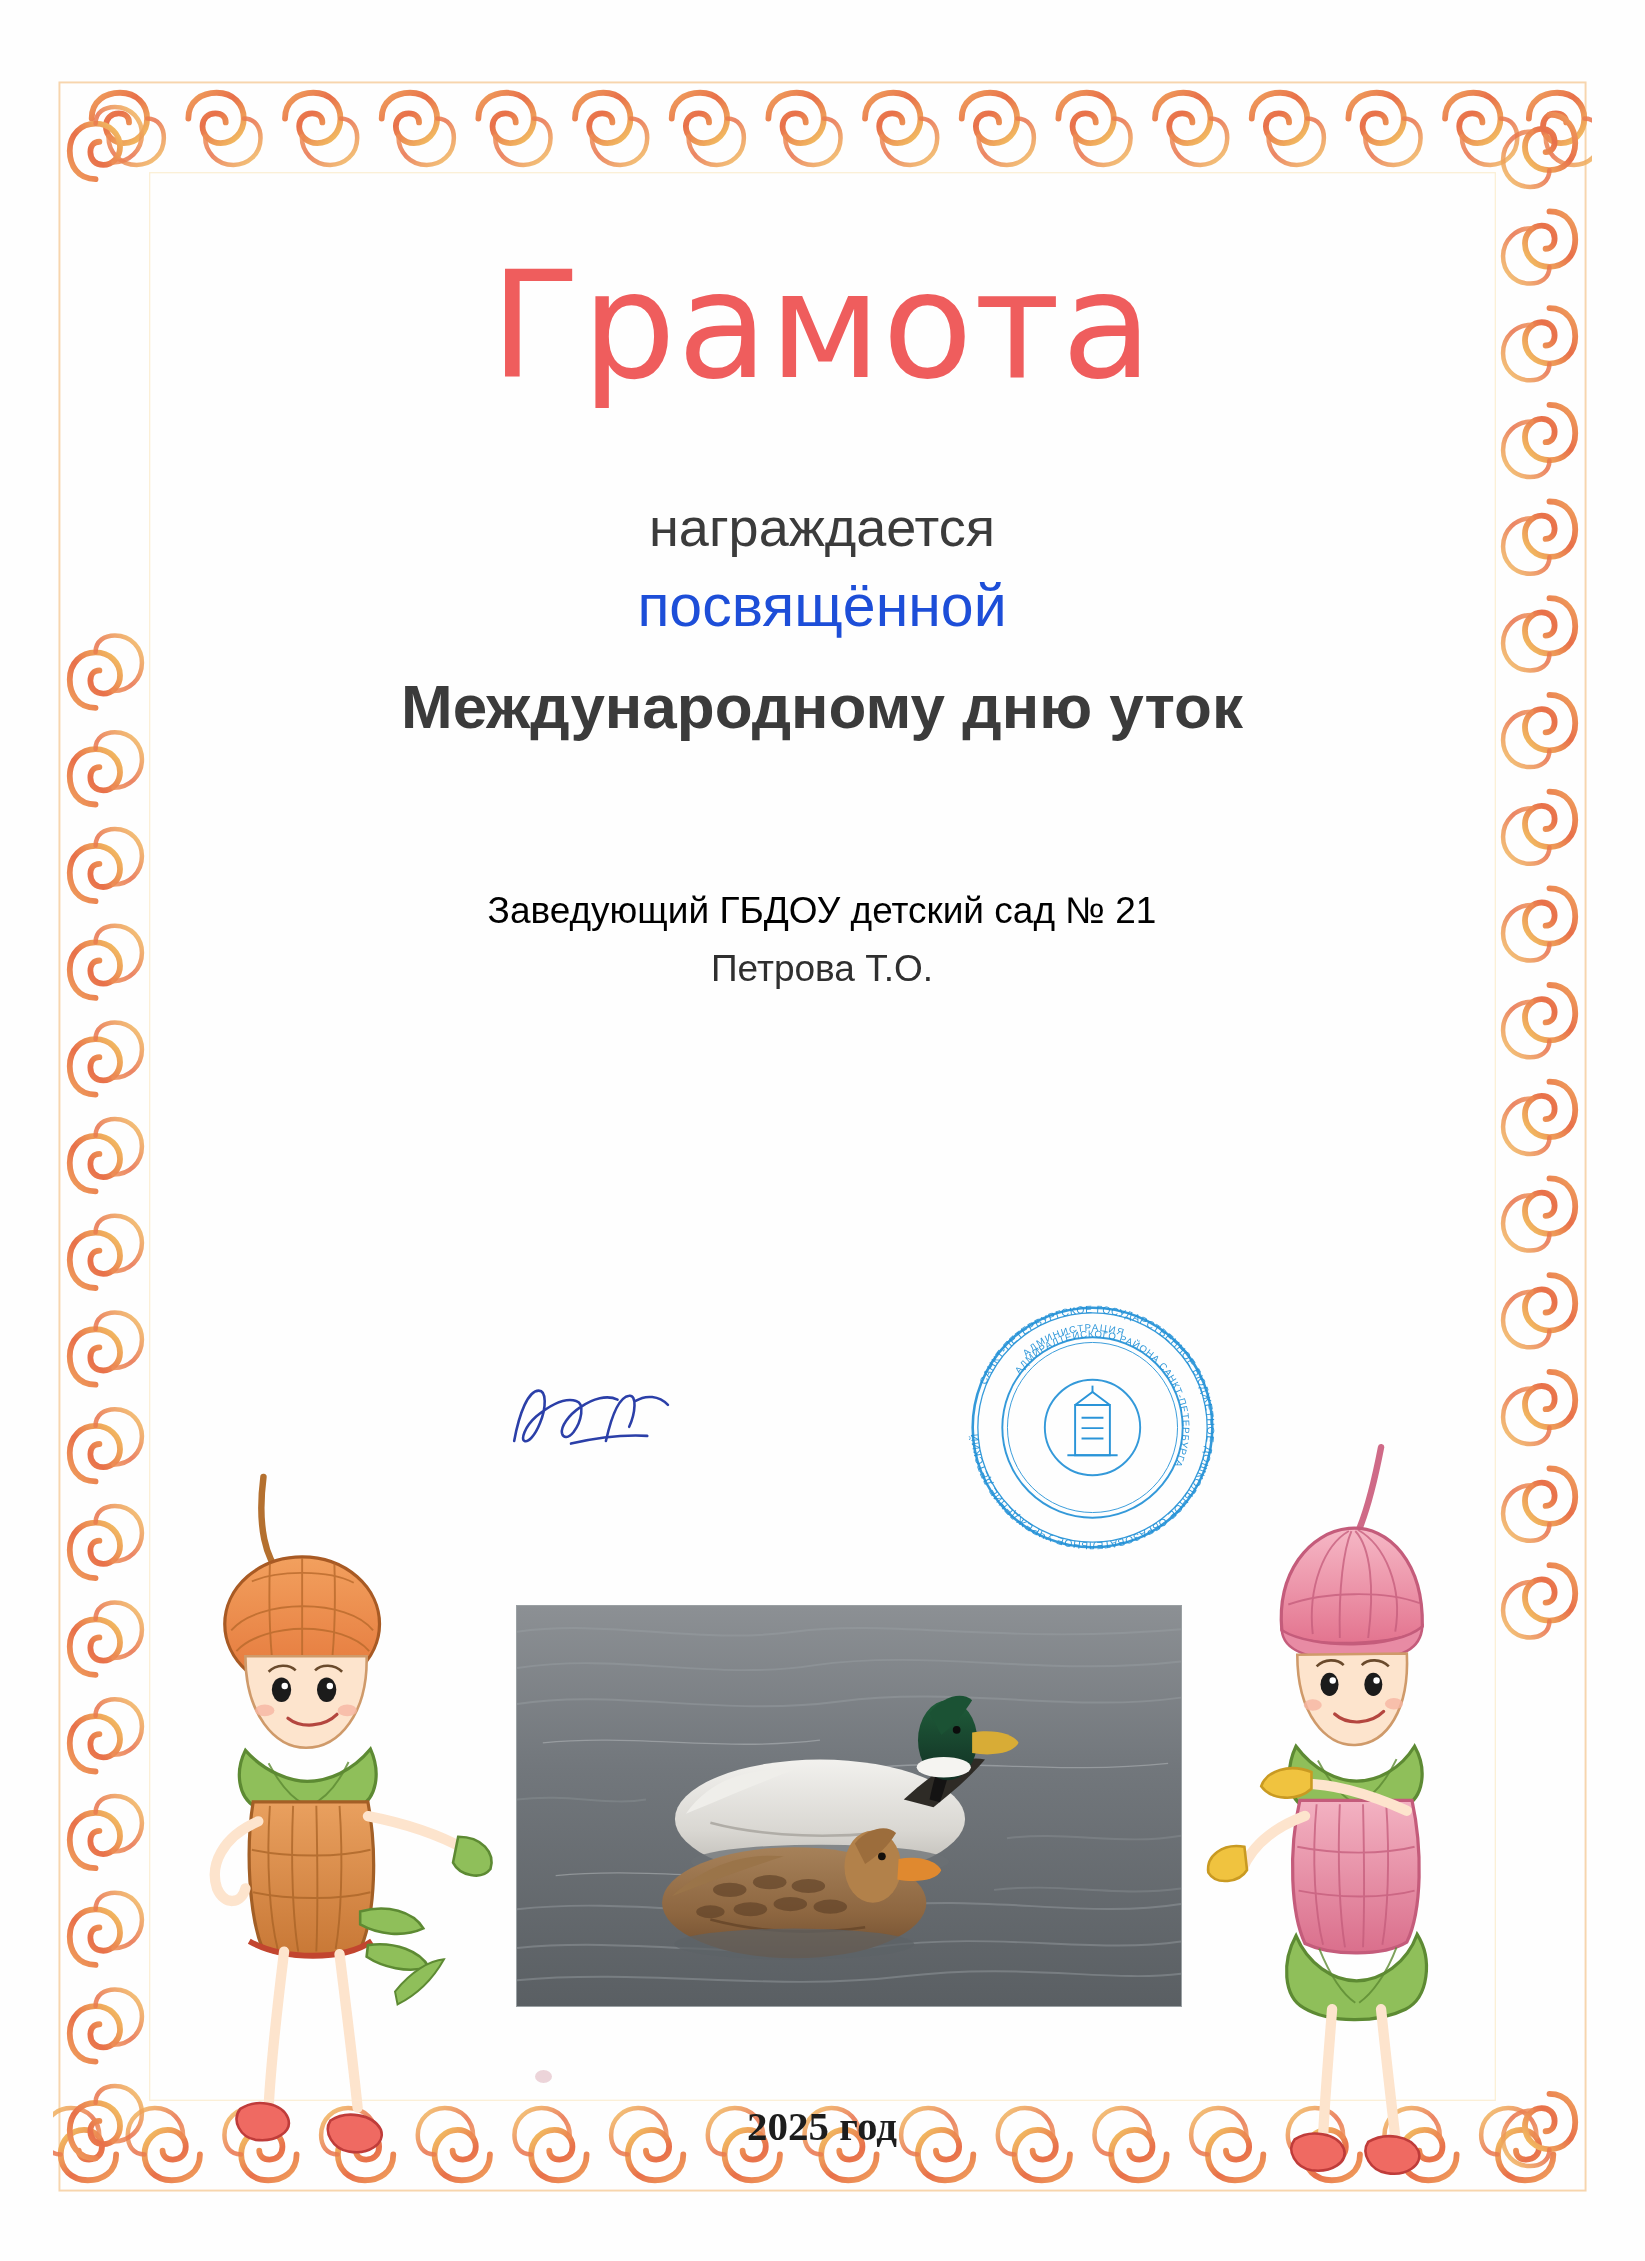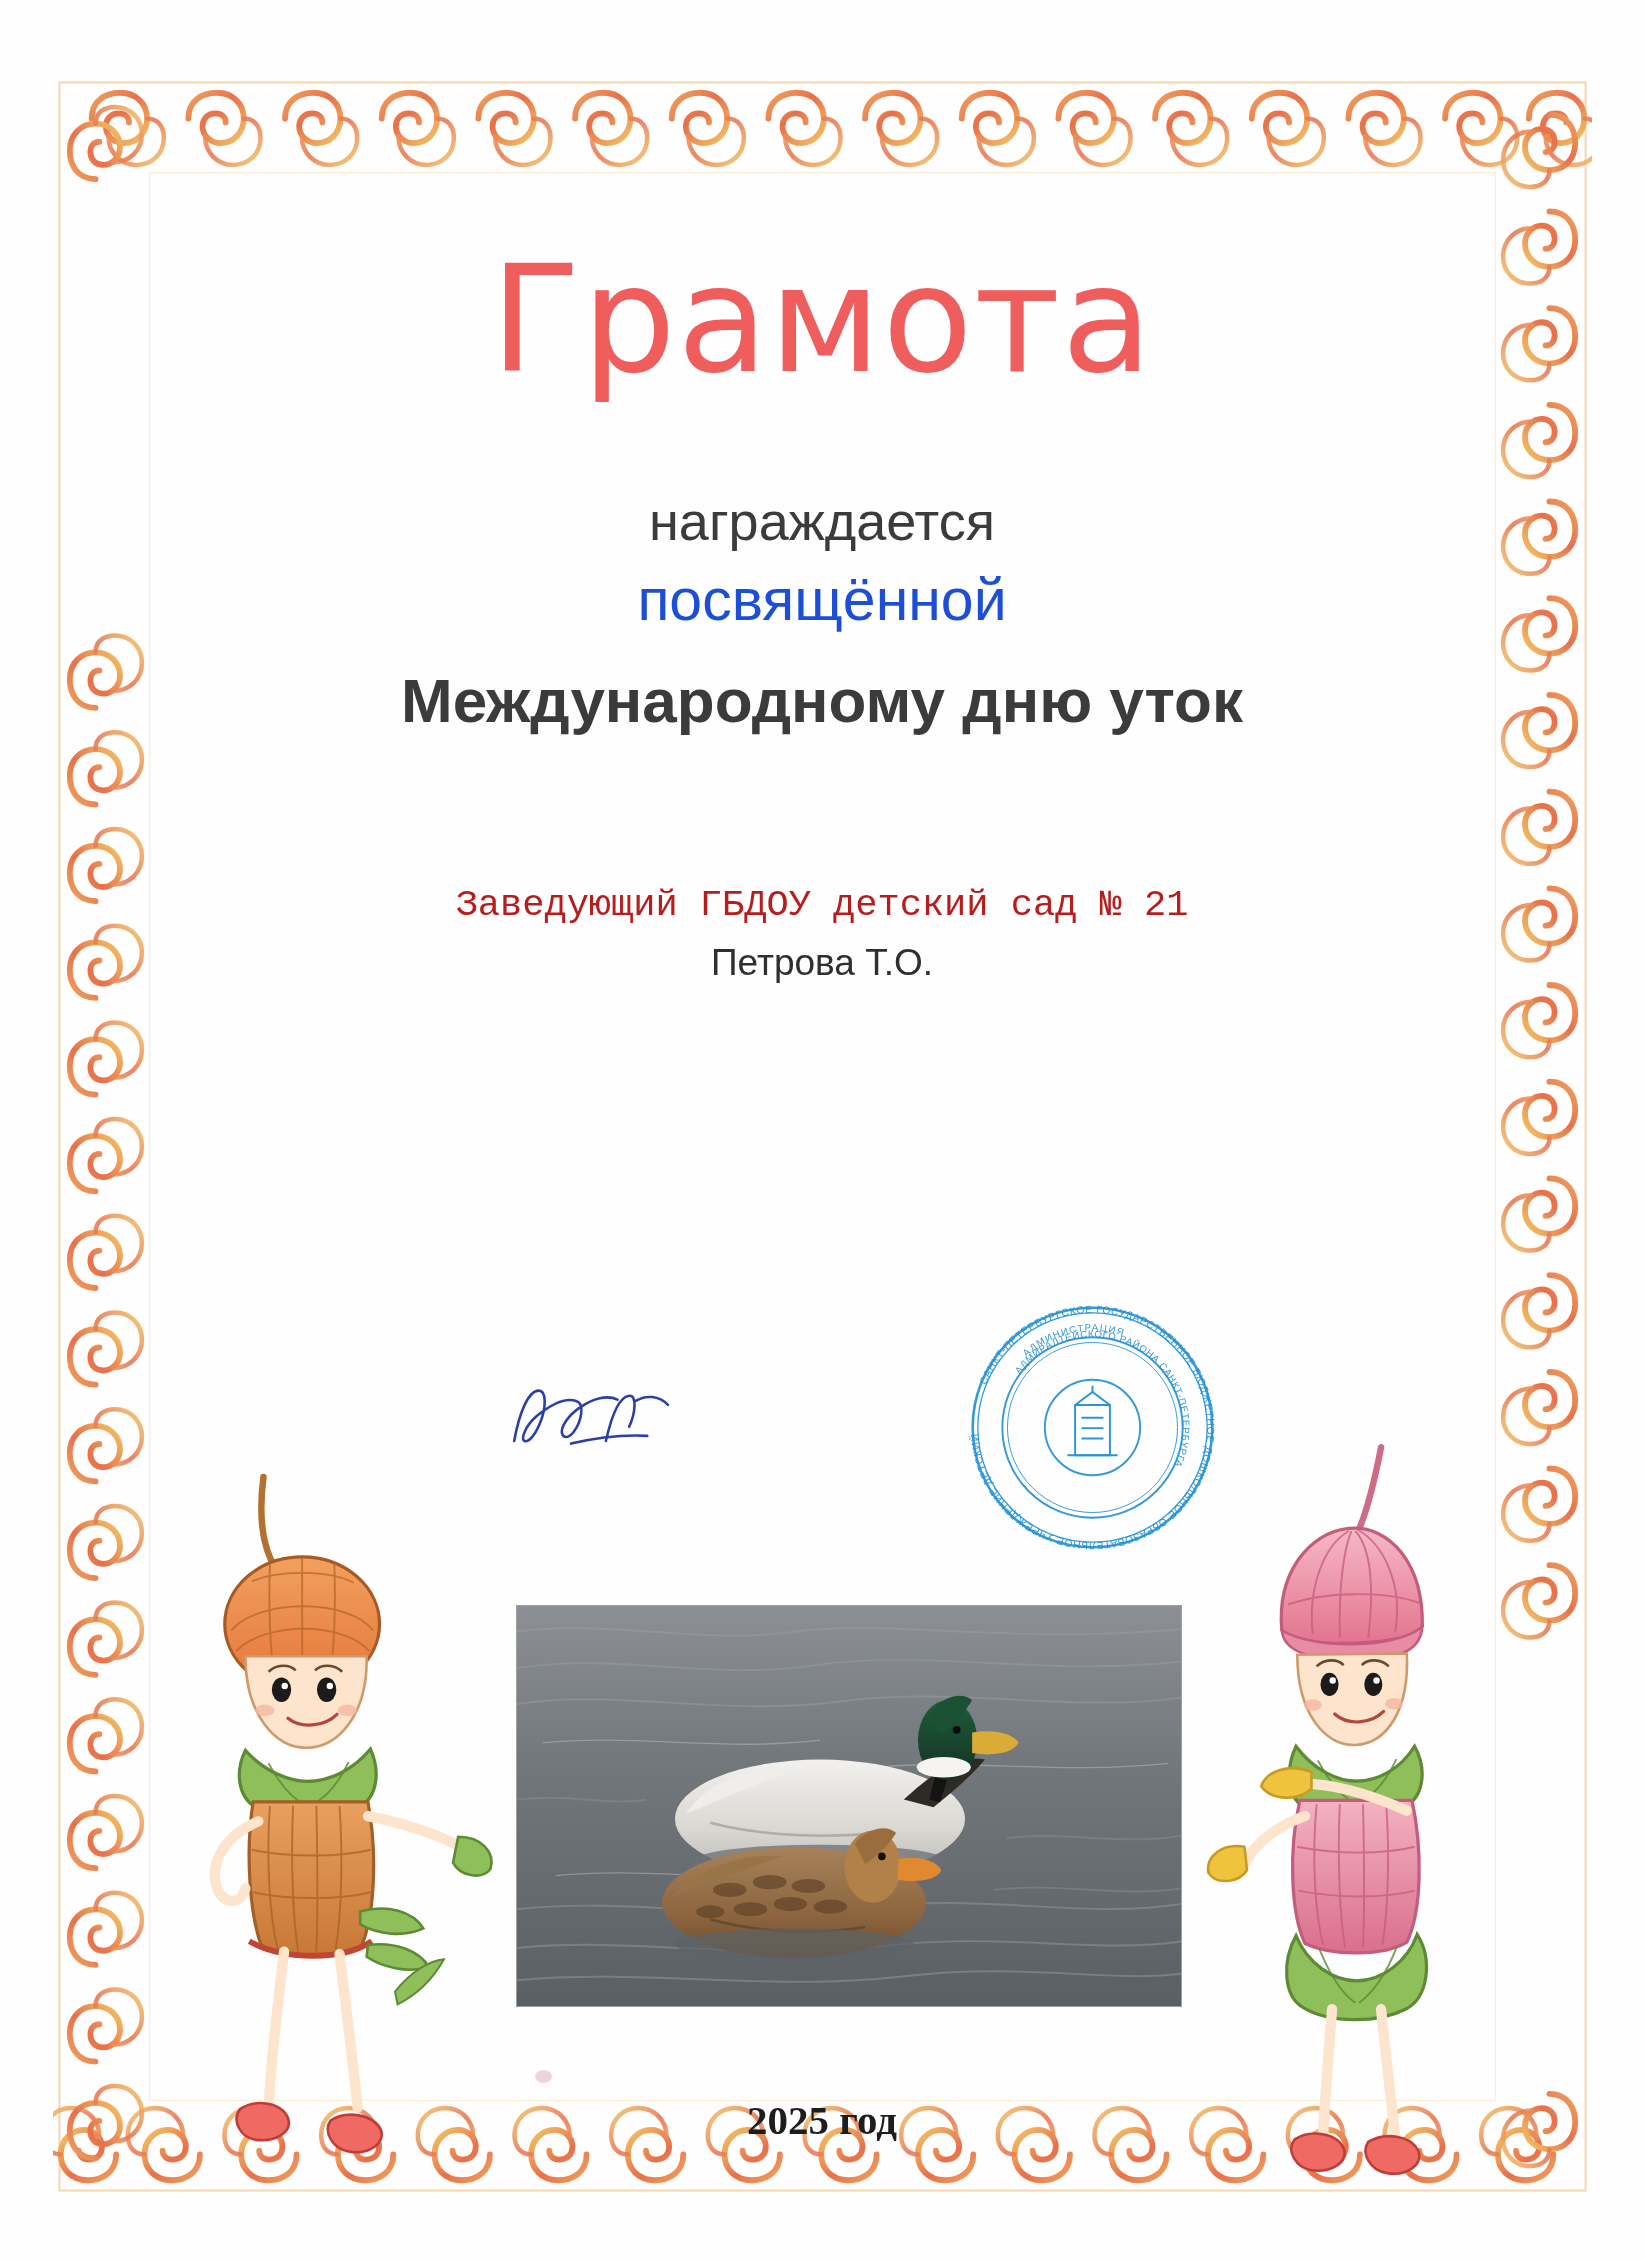--- a/index.html
+++ b/index.html
@@ -33,21 +33,21 @@
   .border-frame svg {
     display: block;
     width: 100%;
     height: 100%;
   }
 
   
   .content {
     position: absolute;
     left: 129px;
-    top: 95px;
+    top: 101px;
     width: 1386px;
     text-align: center;
   }
 
   .title {
     font-family: "DejaVu Sans", sans-serif;
     font-size: 148px;
     line-height: 1.05;
     color: #ef5d5d;
     font-weight: 400;
@@ -91,23 +91,23 @@
     color: #3b3b3b;
     font-weight: bold;
     margin-top: 31px;
     text-align: center;
   }
 
   .signature-block {
     margin-top: 148px;
   }
   .signer-role {
-    font-family: Liberation Mono, monospace;
+    font-family: Liberation Sans, sans-serif;
     font-size: 37px;
-    color: #b91c1c;
+    color: #000000;
     font-weight: 400;
   }
   .signer-name {
     font-family: "Liberation Sans", sans-serif;
     font-size: 37px;
     color: #2f2f2f;
     margin-top: 15.5px;
     font-weight: 400;
   }
 

